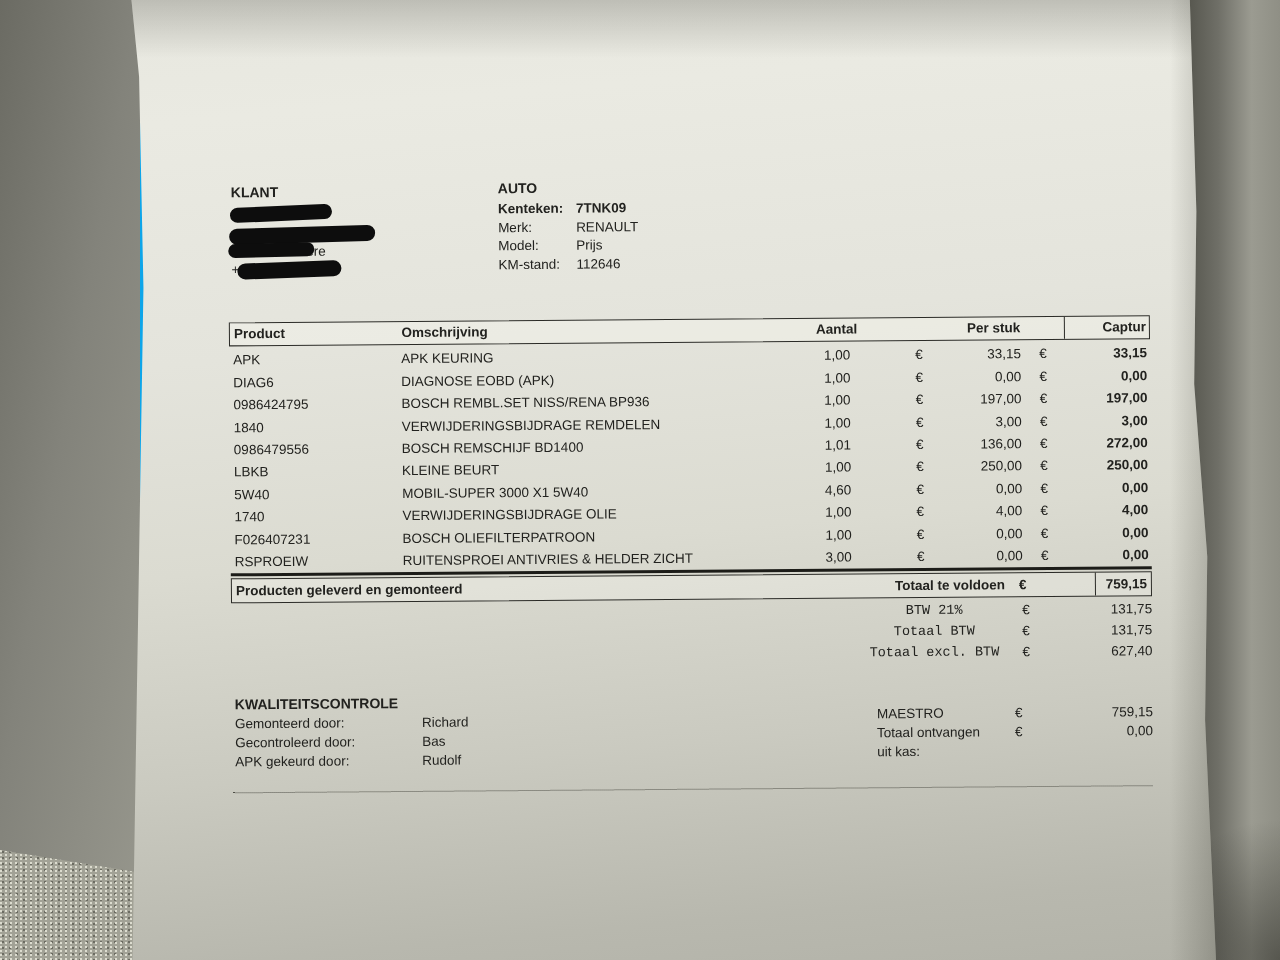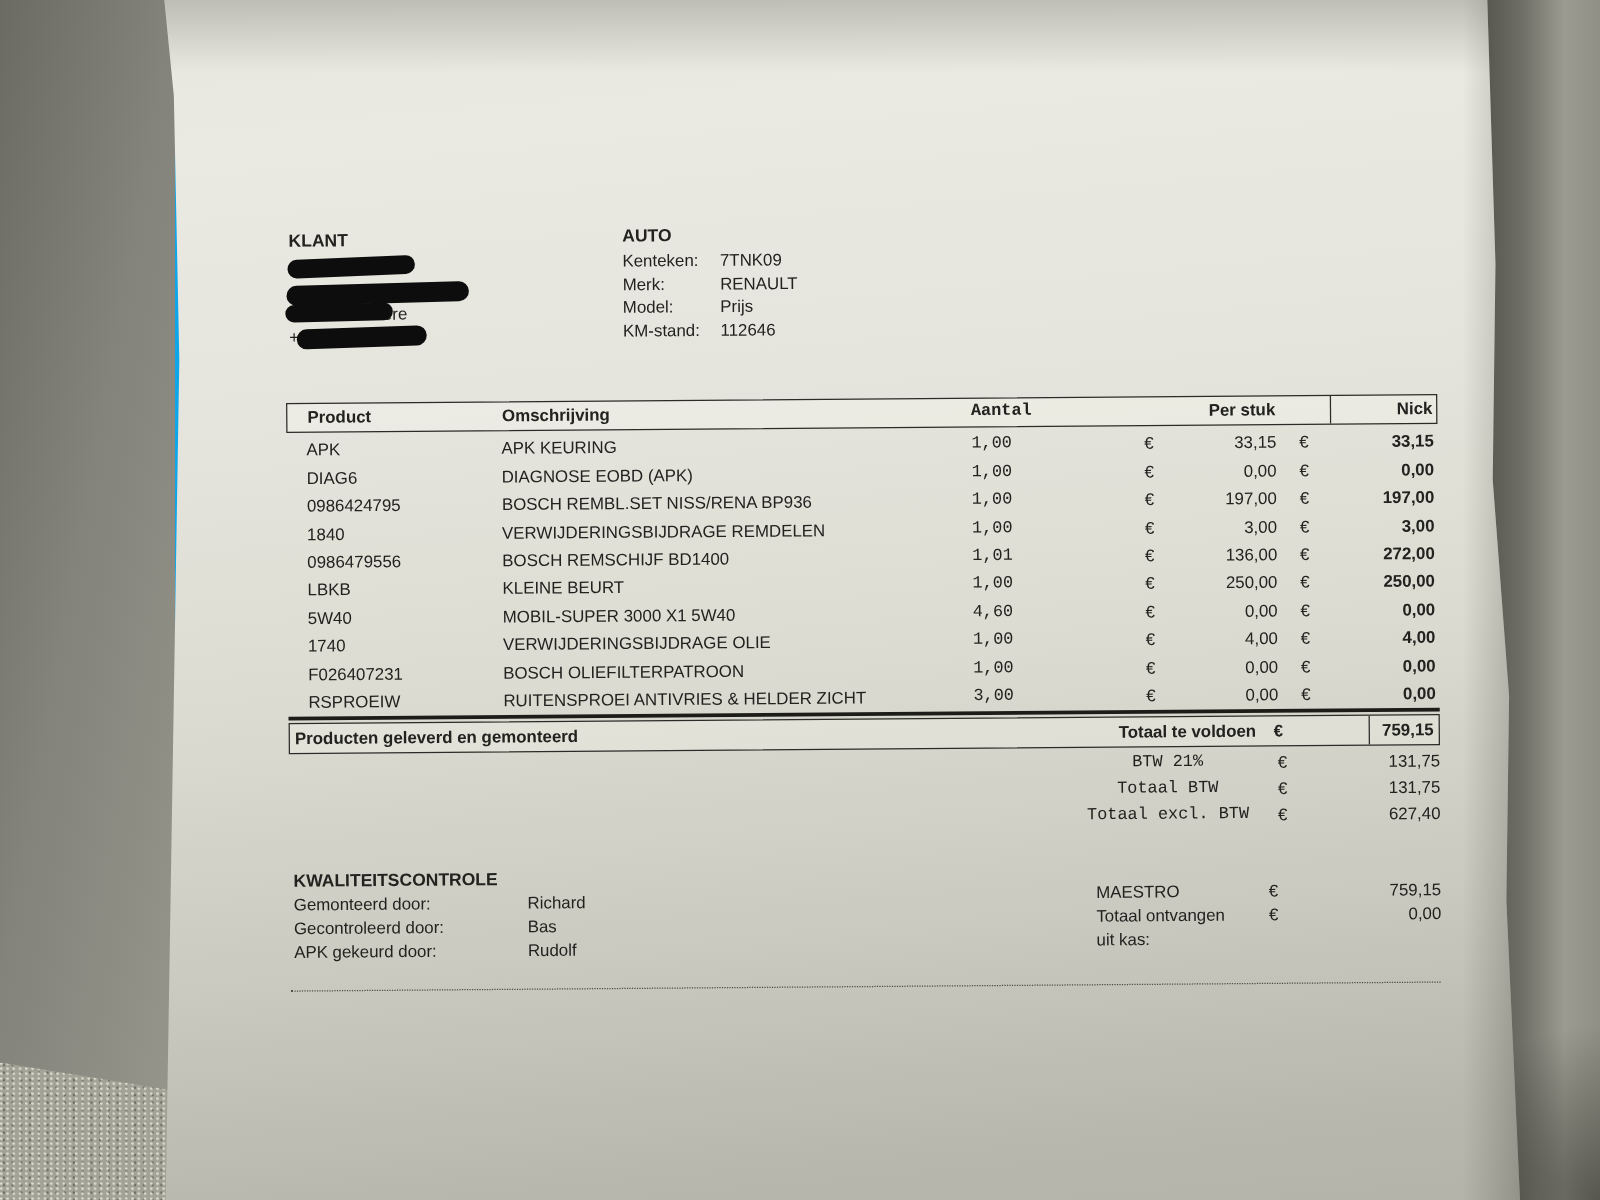--- a/index.html
+++ b/index.html
@@ -37,23 +37,23 @@
   .redact{position:absolute;background:#0d0d0d;border-radius:8px;}
   
   .frow{display:flex;}
   .flabel{display:inline-block;}
   
   .tbl-head{position:absolute;left:230px;top:319px;width:921px;height:24px;
             border:1.6px solid #2b2b27;box-sizing:border-box;display:flex;align-items:center;
             font-weight:bold;background:rgba(248,248,242,.35);}
   .trows{position:absolute;left:230px;top:346px;width:921px;}
   .tr{display:flex;height:22.4px;align-items:center;}
-  .c-prod{width:172px;padding-left:16px;box-sizing:border-box;}
+  .c-prod{width:172px;padding-left:4px;box-sizing:border-box;}
   .c-desc{width:376px;}
-  .c-qty{width:120px;text-align:left;font-family:Liberation Mono, monospace;}
+  .c-qty{width:120px;text-align:center;}
   .c-eur{width:44px;text-align:center;}
   .c-unit{width:80px;text-align:right;}
   .c-price{width:85px;text-align:right;padding-right:3px;box-sizing:border-box;font-weight:bold;}
   .tbl-head .c-price{border-left:1.5px solid #2b2b27;height:100%;display:flex;align-items:center;justify-content:flex-end;}
   .rule{position:absolute;left:230px;top:570px;width:921px;height:3px;background:#1c1c18;}
   
   .tstrip{position:absolute;left:230px;top:575px;width:921px;height:25px;
           border:1.6px solid #2b2b27;box-sizing:border-box;display:flex;align-items:center;font-weight:bold;
           background:rgba(248,248,242,.30);}
   .ts-left{flex:1;padding-left:4px;}
@@ -96,21 +96,21 @@
       <span>1321VC Almere</span>
       <div class="redact" style="left:-3px;top:-2px;width:86px;height:14px;transform:rotate(-1deg);"></div>
     </div>
     <div class="abs" style="left:233px;top:260px;">
       <span>+</span>
       <div class="redact" style="left:6px;top:-1px;width:104px;height:16px;transform:rotate(-1.6deg);"></div>
     </div>
 
     <div class="abs" style="left:500px;top:180px;">
       <div class="hdr" style="margin-bottom:7px;">AUTO</div>
-      <div class="frow" style="height:18.5px;">
+      <div class="frow" style="height:18.5px;font-weight:bold;">
         <span class="flabel" style="width:78px;">Kenteken:</span>
         <span>7TNK09</span>
       </div>
       <div class="frow" style="height:18.5px;">
         <span class="flabel" style="width:78px;">Merk:</span>
         <span>RENAULT</span>
       </div>
       <div class="frow" style="height:18.5px;">
         <span class="flabel" style="width:78px;">Model:</span>
         <span>Prijs</span>
@@ -122,21 +122,21 @@
     </div>
 
 
     <div class="tbl-head">
       <span class="c-prod">Product</span>
       <span class="c-desc">Omschrijving</span>
       <span class="c-qty">Aantal</span>
       <span class="c-eur"></span>
       <span class="c-unit">Per stuk</span>
       <span class="c-eur"></span>
-      <span class="c-price">Nick</span>
+      <span class="c-price">Captur</span>
     </div>
 
     <div class="trows">
       <div class="tr">
         <span class="c-prod">APK</span>
         <span class="c-desc">APK KEURING</span>
         <span class="c-qty">1,00</span>
         <span class="c-eur">€</span>
         <span class="c-unit">33,15</span>
         <span class="c-eur">€</span>

